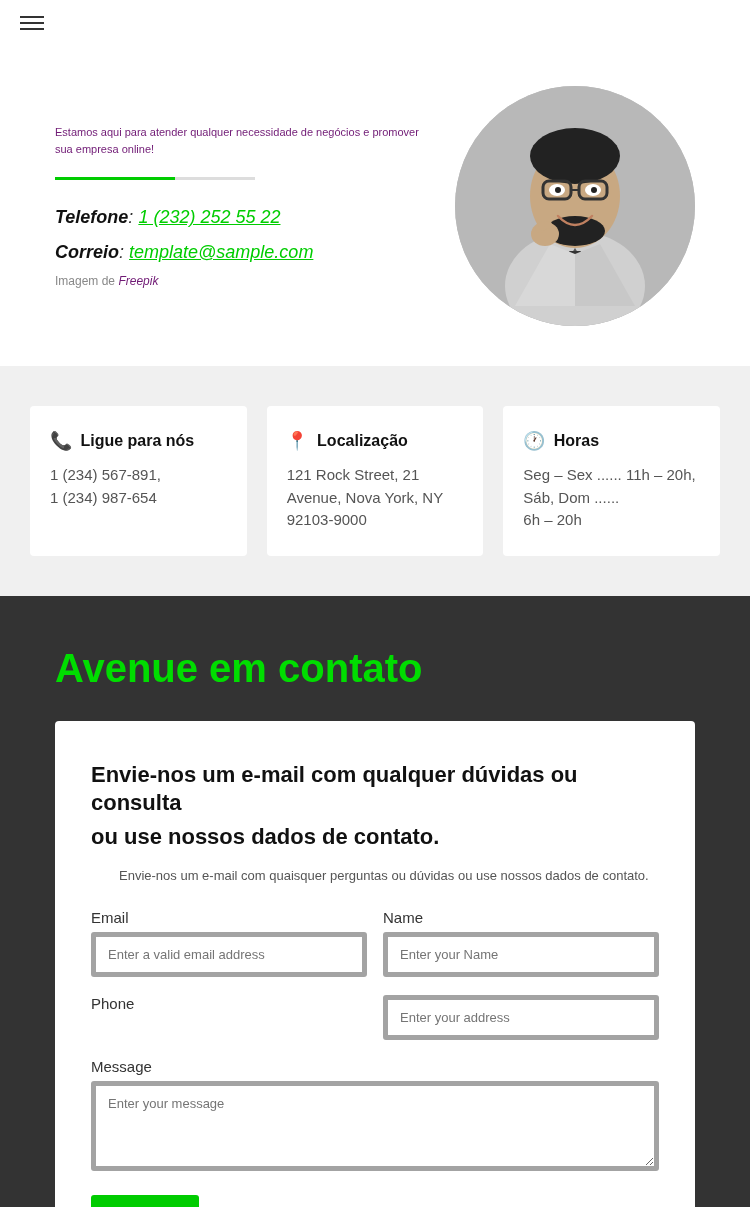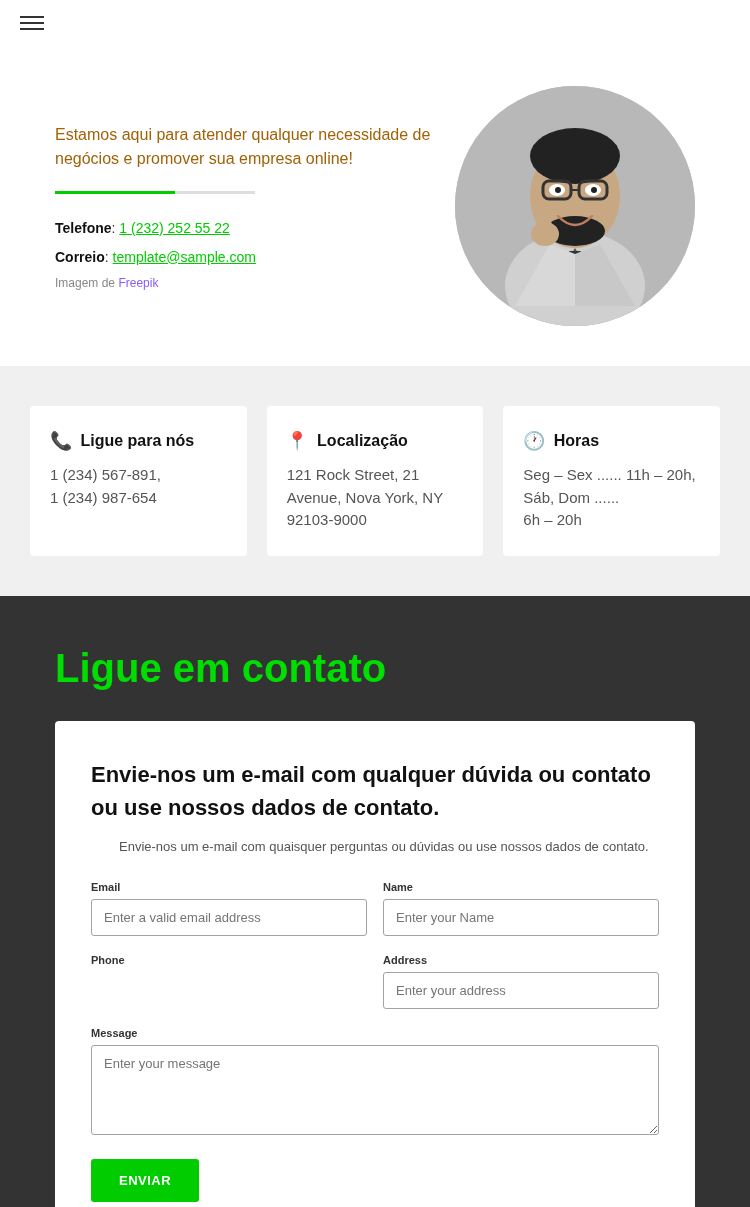--- a/index.html
+++ b/index.html
@@ -41,56 +41,58 @@
       max-width: 380px;
     }
     .hero-title {
       font-size: 42px;
       font-weight: 900;
       color: #111;
       margin-bottom: 16px;
       line-height: 1.1;
     }
     .hero-desc {
-      font-size: 16px;
-      color: #a16207;
+      font-size: 11px;
+      color: #701a75;
       margin-bottom: 20px;
       line-height: 1.5;
     }
     .hero-divider {
       width: 200px;
       height: 3px;
       background: linear-gradient(to right, #00cc00, #00cc00 60%, #ddd 60%);
       margin-bottom: 24px;
     }
     .contact-info {
       margin-bottom: 8px;
     }
     .contact-info p {
-      font-size: 14px;
+      font-size: 18px;
       color: #333;
       margin-bottom: 8px;
       line-height: 1.5;
+      font-style: italic;
     }
     .contact-info strong {
       font-weight: 700;
       color: #111;
     }
     .contact-info a {
       color: #00cc00;
       text-decoration: underline;
     }
     .image-credit {
       font-size: 12px;
       color: #888;
       margin-top: 8px;
     }
     .image-credit a {
-      color: #8b5cf6;
+      color: #701a75;
       text-decoration: none;
+      font-style: italic;
     }
     .hero-image {
       width: 240px;
       height: 240px;
       border-radius: 50%;
       overflow: hidden;
       background: #ccc;
       flex-shrink: 0;
     }
     
@@ -177,27 +179,27 @@
       gap: 16px;
       margin-bottom: 18px;
     }
     .form-group {
       flex: 1;
       display: flex;
       flex-direction: column;
       gap: 6px;
     }
     .form-group label {
-      font-size: 11px;
+      font-size: 15px;
       color: #333;
-      font-weight: 700;
+      font-weight: 400;
     }
     .form-group input,
     .form-group textarea {
-      border: 1px solid #a3a3a3;
+      border: 5px solid #a3a3a3;
       border-radius: 3px;
       padding: 10px 12px;
       font-size: 13px;
       color: #999;
       outline: none;
       background: #fff;
       width: 100%;
       font-family: Arial, sans-serif;
     }
     .form-group textarea {
@@ -309,44 +311,43 @@
   <div class="info-card">
     <div class="card-header">
       <span class="card-icon" style="color:#00cc00;">🕐</span>
       <span class="card-title">Horas</span>
     </div>
     <p class="card-text">Seg – Sex ...... 11h – 20h, Sáb, Dom  ......<br>6h – 20h</p>
   </div>
 </section>
 
 <section class="dark-section">
-  <h2 class="dark-section-title">Ligue em contato</h2>
+  <h2 class="dark-section-title">Avenue em contato</h2>
 
   <div class="form-card">
-    <p class="form-heading-bold">Envie-nos um e-mail com qualquer dúvida ou contato</p>
+    <p class="form-heading-bold">Envie-nos um e-mail com qualquer dúvidas ou consulta</p>
     <p class="form-subheading">ou use nossos dados de contato.</p>
     <p class="form-desc">Envie-nos um e-mail com quaisquer perguntas ou dúvidas ou use nossos dados de contato.</p>
 
     <div class="form-row">
       <div class="form-group">
         <label>Email</label>
         <input type="email" placeholder="Enter a valid email address" style="">
       </div>
       <div class="form-group">
         <label>Name</label>
         <input type="text" placeholder="Enter your Name" style="">
       </div>
     </div>
 
     <div class="form-row">
       <div class="form-group">
         <label>Phone</label>
       </div>
       <div class="form-group">
-        <label>Address</label>
         <input type="text" placeholder="Enter your address" style="">
       </div>
     </div>
 
     <div class="form-group message-group">
       <label>Message</label>
       <textarea placeholder="Enter your message" style=""></textarea>
     </div>
 
     <button class="submit-btn">ENVIAR</button>

